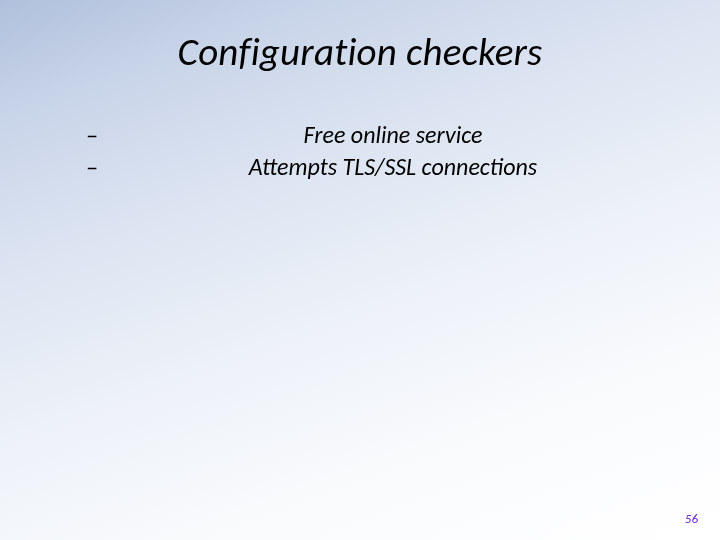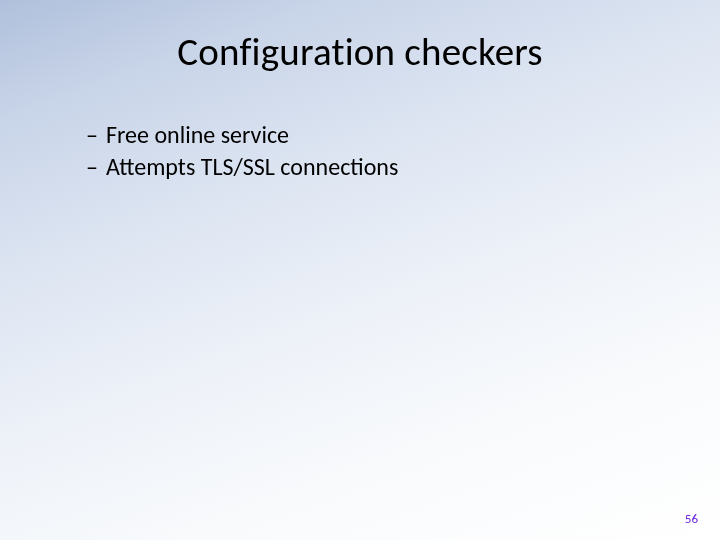--- a/index.html
+++ b/index.html
@@ -1,15 +1,15 @@
 <!DOCTYPE html>
 <html><head>
   <meta charset="utf-8">
   <style>
-    * { margin: 0; padding: 0; box-sizing: border-box; }
+    * { margin: 0; padding: 0; box-sizing: border-box; font-style: italic; }
     html, body { width: 720px; height: 540px; overflow: hidden; }
     body {
       background: linear-gradient(160deg, #b0c0dc 0%, #c8d4e8 15%, #dde5f2 35%, #edf1f8 55%, #f8fafc 75%, #ffffff 100%);
       font-family: Calibri, "Segoe UI", Arial, sans-serif;
       color: #000;
       position: relative;
     }
     .slide { width: 720px; height: 540px; padding: 28px 40px 20px 40px; position: relative; }
     .title {
       text-align: center;
@@ -36,20 +36,21 @@
     }
     .qline { padding-left: 30px; font-size: 27px; line-height: 1.22; }
     .link { text-decoration: underline; display: inline-block; }
     ul.sub-list { list-style: none; margin-top: 10px; padding-left: 44px; }
     ul.sub-list > li {
       position: relative;
       padding-left: 20px;
       font-size: 24px;
       line-height: 1.32;
       margin-bottom: 0;
+      text-align: center;
     }
     ul.sub-list > li::before {
       content: "–";
       position: absolute;
       left: 0;
       top: 0;
     }
     .page-num {
       position: absolute;
       right: 22px;

